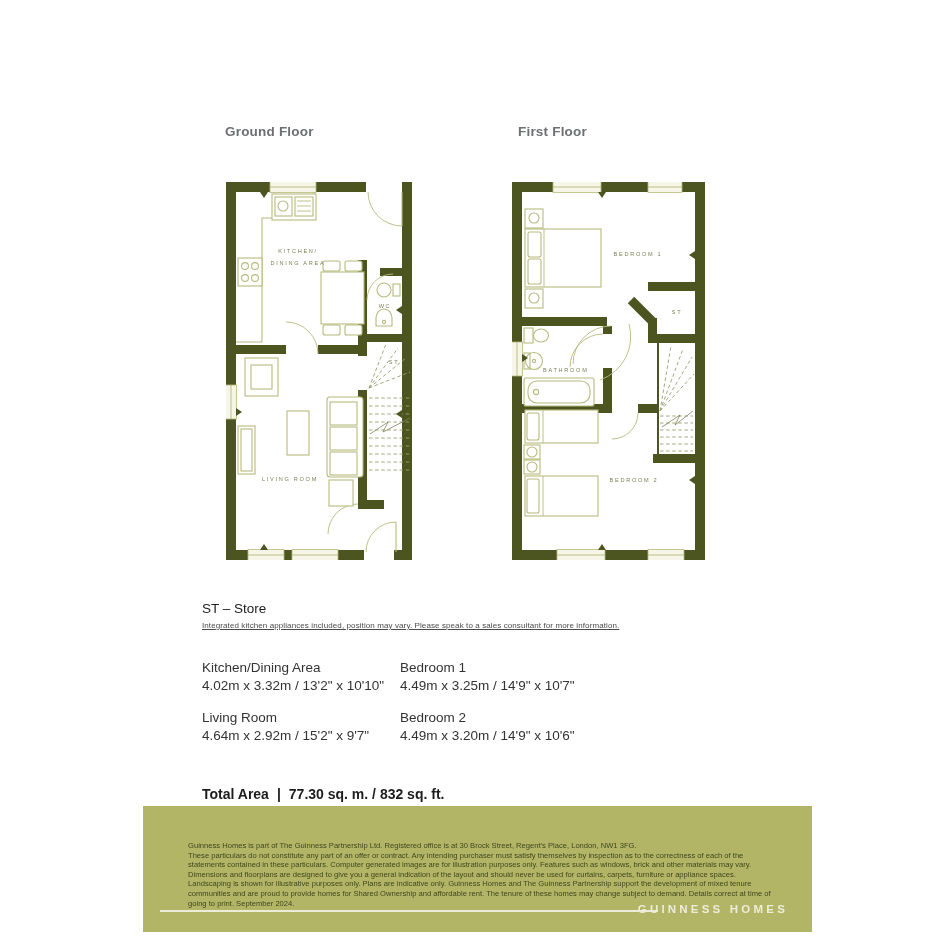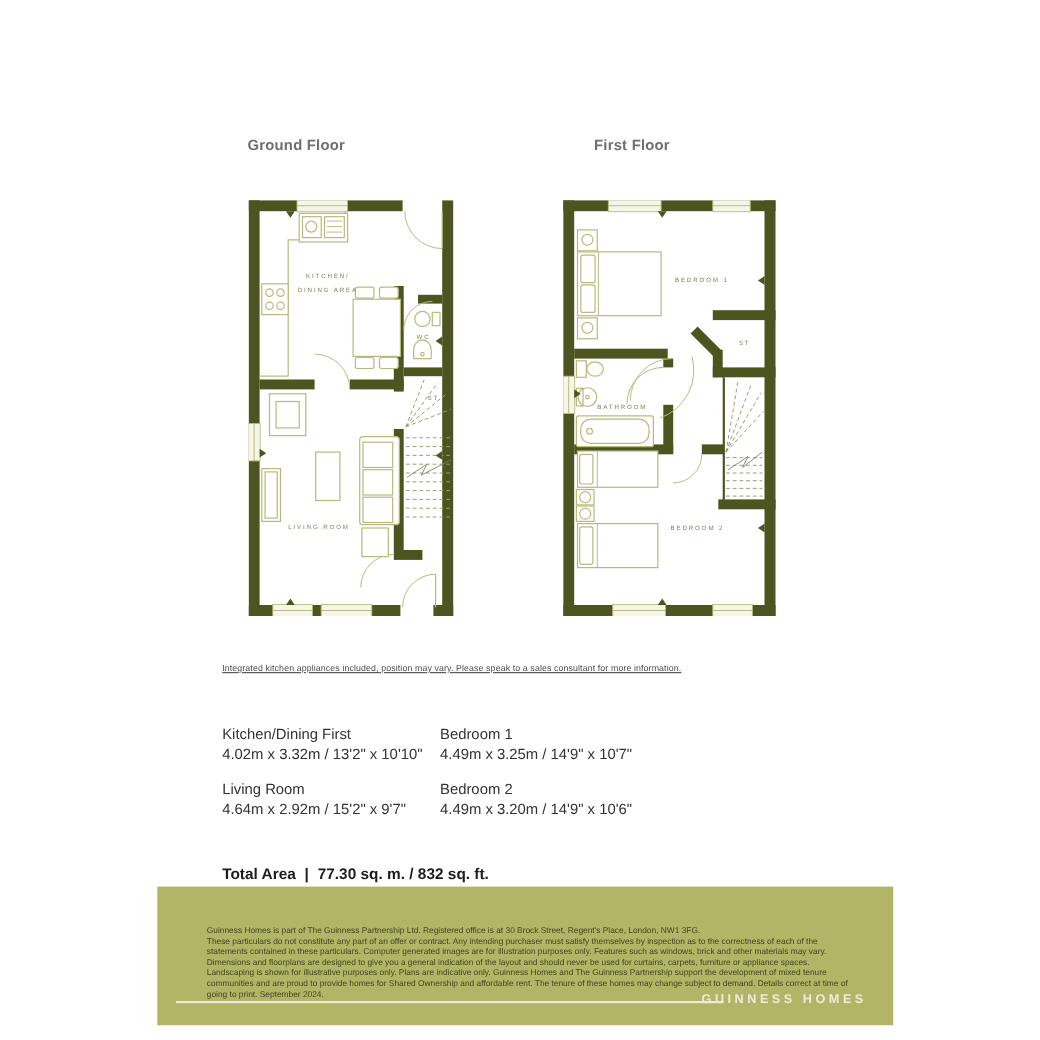--- a/index.html
+++ b/index.html
@@ -40,21 +40,21 @@
   .tread{stroke:#9b9e71;stroke-width:.9;stroke-dasharray:3.5,2.6;fill:none;}
   .zig{stroke:#7e8257;stroke-width:.8;fill:none;}
   .rlabel{fill:#7e8257;font-size:5.6px;letter-spacing:1.7px;font-family:"Liberation Sans",sans-serif;}
 </style>
 </head>
 <body>
 
 <div class="page">
 
   <div class="plan-title" style="left:225px;top:124px;">Ground Floor</div>
-  <div class="plan-title" style="left:540px;top:124px;text-align:right;">First Floor</div>
+  <div class="plan-title" style="left:518px;top:124px;text-align:right;">First Floor</div>
 
   <svg class="plan-svg" style="left:226px;top:182px;" width="200" height="378" viewBox="0 0 200 378">
 
     <g>
       <rect class="wall" x="0" y="0" width="10" height="378"></rect>
       <rect class="wall" x="0" y="0" width="140" height="10"></rect>
       <rect class="wall" x="176" y="0" width="10" height="378"></rect>
       <rect class="wall" x="0" y="368" width="138" height="10"></rect>
       <rect class="wall" x="168" y="368" width="18" height="10"></rect>
     </g>
@@ -292,26 +292,27 @@
       <path class="wall" d="M183,294 l-6,4 l6,4 z"></path>
     </g>
 
     <text class="rlabel" x="126" y="74" text-anchor="middle">BEDROOM 1</text>
     <text class="rlabel" x="165" y="132" text-anchor="middle">ST</text>
     <text class="rlabel" x="31" y="190">BATHROOM</text>
     <text class="rlabel" x="122" y="300" text-anchor="middle">BEDROOM 2</text>
   </svg>
 
   <div class="key">
+    <div class="key-entry">ST – Store</div>
     <div class="key-note">Integrated kitchen appliances included, position may vary. Please speak to a sales consultant for more information.</div>
   </div>
 
   <div class="dims">
     <div>
-      <div class="dim-name">Kitchen/Dining First</div>
+      <div class="dim-name">Kitchen/Dining Area</div>
       <div class="dim-size">4.02m x 3.32m / 13'2" x 10'10"</div>
     </div>
     <div>
       <div class="dim-name">Bedroom 1</div>
       <div class="dim-size">4.49m x 3.25m / 14'9" x 10'7"</div>
     </div>
     <div>
       <div class="dim-name">Living Room</div>
       <div class="dim-size">4.64m x 2.92m / 15'2" x 9'7"</div>
     </div>

